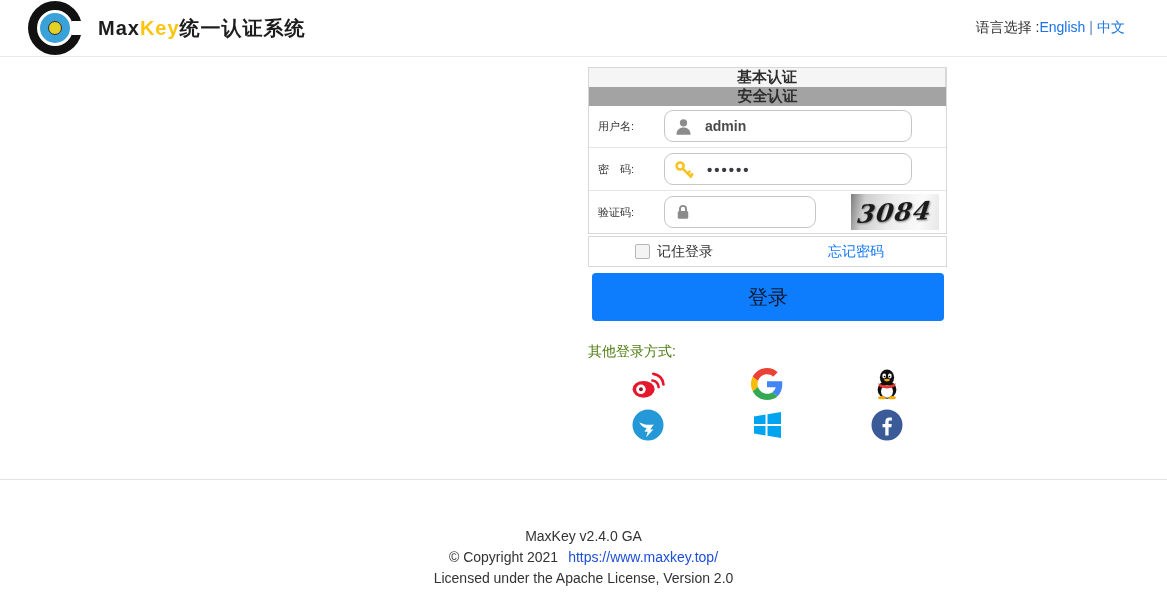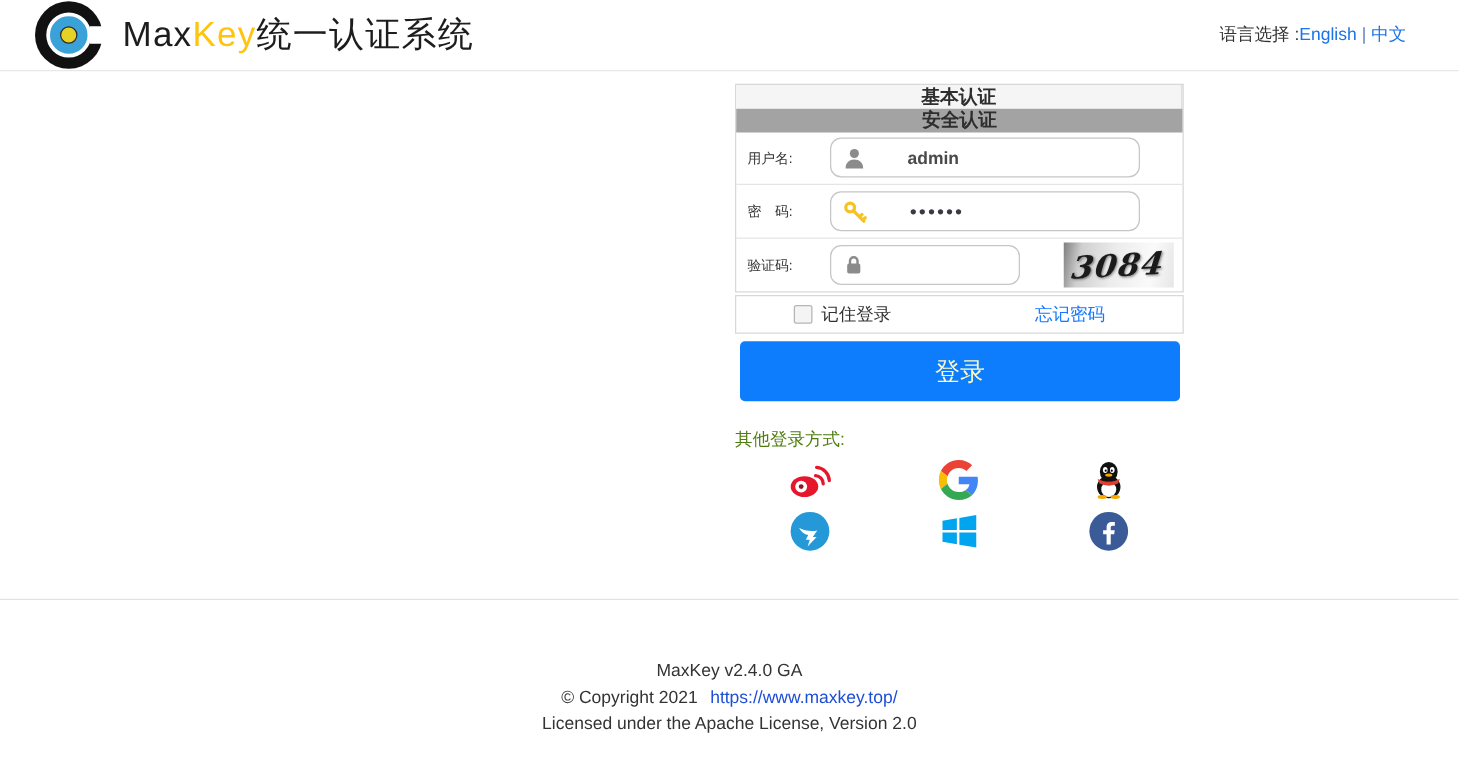--- a/index.html
+++ b/index.html
@@ -11,55 +11,55 @@
   
   .header{
     height:57px;border-bottom:1px solid #e8e8e8;
     display:flex;align-items:center;padding:0 42px 0 28px;box-sizing:border-box;
   }
   .logo{width:60px;height:54px;position:relative;margin-right:10px;flex:0 0 auto;}
   .logo-c{position:absolute;left:0;top:0;width:54px;height:54px;background:#111;border-radius:50%;}
   .logo-notch{position:absolute;left:44px;top:20px;width:16px;height:14px;background:#fff;}
   .logo-blue{position:absolute;left:9px;top:9px;width:36px;height:36px;background:#3ba2d9;border:3px solid #fff;border-radius:50%;box-sizing:border-box;}
   .logo-yellow{position:absolute;left:20px;top:20px;width:14px;height:14px;background:#e5d224;border:1px solid #2c2c2c;border-radius:50%;box-sizing:border-box;}
-  .brand{font-size:28px;font-weight:normal;color:#1d1d1d;letter-spacing:1px;white-space:nowrap;}
+  .brand{font-size:20px;font-weight:bold;color:#1d1d1d;letter-spacing:1px;white-space:nowrap;}
   .brand .key{color:#ffc40e;}
   .lang{margin-left:auto;font-size:14px;color:#333;white-space:nowrap;}
   .lang a{color:#1a73e8;text-decoration:none;cursor:pointer;}
   .lang .sep{color:#5c7fb8;margin:0 4px;}
   
   .panel{position:absolute;left:588px;top:67px;width:359px;}
   .auth-table{border:1px solid #d8d8d8;background:#fff;}
   .tabs{display:flex;height:36px;border-bottom:1px solid #d8d8d8;flex-direction:column;}
   .tab{flex:1;display:flex;align-items:center;justify-content:center;
        font-size:15px;font-weight:bold;color:#2e2e2e;cursor:pointer;background:#a3a3a3;}
   .tab.active{background:#f5f5f5;border-right:1px solid #d8d8d8;}
   .frow{display:flex;align-items:center;height:42px;border-bottom:1px solid #e5e5e5;}
   .frow:last-child{border-bottom:none;}
   .flabel{width:66px;padding-left:9px;font-size:11px;color:#333;flex:0 0 auto;}
   .ibox{display:flex;align-items:center;height:32px;width:248px;box-sizing:border-box;
-        border:1px solid #c6c6c6;border-radius:9px;background:#fff;padding-left:9px;gap:21px;}
+        border:1px solid #c6c6c6;border-radius:9px;background:#fff;padding-left:9px;}
   .ibox.small{width:152px;}
   .ibox svg{flex:0 0 auto;}
   .ibox input{border:none;outline:none;background:transparent;margin-left:10px;width:70%;
         font-family:"Liberation Sans", sans-serif;font-size:14px;font-weight:bold;color:#4a4a4a;}
   .ibox input.pwd{font-size:15px;letter-spacing:2px;color:#3a3a42;}
   .captcha{margin-left:auto;margin-right:7px;width:88px;height:36px;cursor:pointer;
         background:linear-gradient(100deg,#7e7e7e 0%,#cfcfcf 16%,#ececec 45%,#fafafa 78%,#e6e6e6 100%);
         display:flex;align-items:center;justify-content:center;overflow:hidden;}
   .captcha span{font-family:"DejaVu Serif", serif;font-style:italic;font-weight:bold;font-size:25px;
         color:#1b1b1b;transform:skewX(-10deg) rotate(-3deg);text-shadow:1px 1px 2px rgba(0,0,0,.45);letter-spacing:1px;}
   .remember-row{margin-top:2px;border:1px solid #d8d8d8;height:29px;display:flex;align-items:center;
         font-size:14px;color:#333;background:#fff;}
   .checkbox{width:13px;height:13px;border:1px solid #b5b5b5;background:#f4f4f4;border-radius:2px;
         margin-left:46px;flex:0 0 auto;cursor:pointer;}
   .remember-label{margin-left:7px;}
   .forgot{margin-left:auto;margin-right:62px;color:#1678ff;text-decoration:none;cursor:pointer;}
   .login-btn{display:block;margin:6px 3px 0 4px;width:352px;height:48px;background:#0d7cfd;border:none;
-        border-radius:4px;color:#fef9c3;font-size:20px;cursor:pointer;font-family:"Liberation Sans", sans-serif;}
+        border-radius:4px;color:#0f172a;font-size:20px;cursor:pointer;font-family:"Liberation Sans", sans-serif;}
   .other-label{margin-top:22px;font-size:14px;color:#4d7c0f;}
   .social{display:grid;grid-template-columns:repeat(3,1fr);justify-items:center;margin-top:5px;row-gap:5px;}
   .social a{width:36px;height:36px;display:flex;align-items:center;justify-content:center;cursor:pointer;}
   .register-bar{margin-top:5px;height:33px;background:#4a4b4f;color:#fff;font-size:15px;font-weight:bold;
         display:flex;align-items:center;justify-content:center;letter-spacing:2px;cursor:pointer;}
   
   .footer{position:absolute;left:0;top:479px;width:1167px;border-top:1px solid #e3e3e3;
         text-align:center;padding-top:46px;font-size:14px;color:#333;box-sizing:border-box;}
   .footer div{line-height:21px;}
   .footer a{color:#1d4ed8;text-decoration:none;cursor:pointer;margin-left:10px;}

